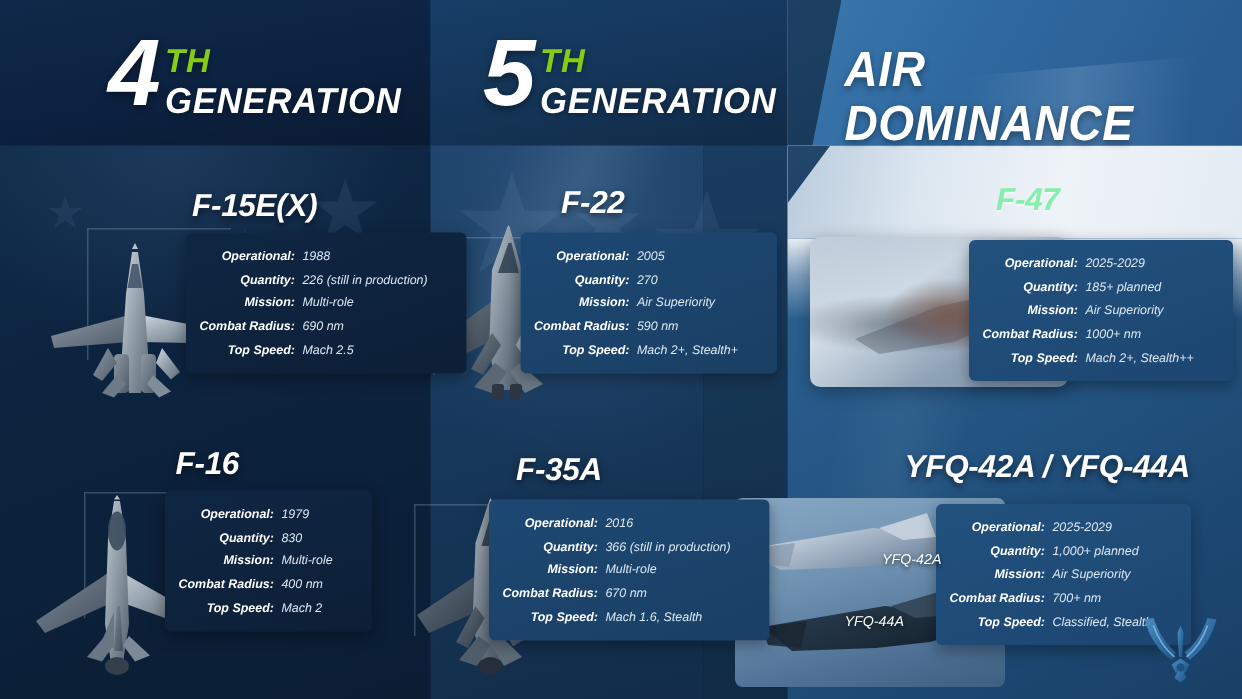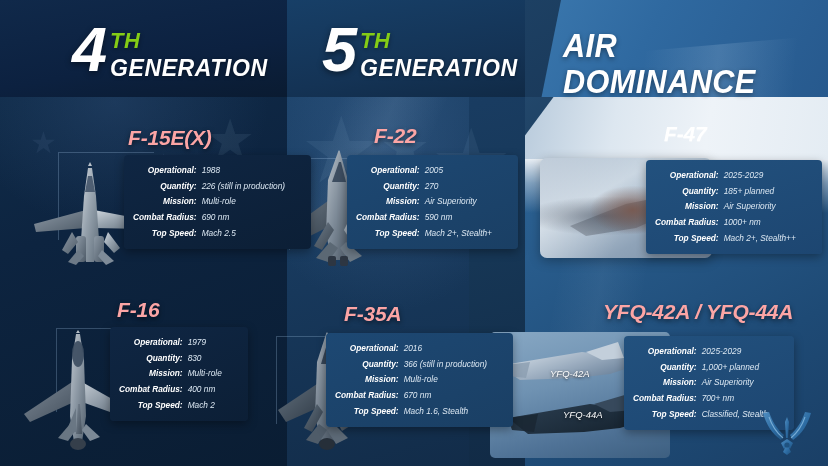--- a/index.html
+++ b/index.html
@@ -150,26 +150,26 @@
     position: absolute; left: 525px; top: 159px; right: 0; height: 54px;
     background: linear-gradient(180deg, #e8eef4 0%, rgba(199,214,229,.55) 45%, rgba(40,85,130,0) 100%);
     z-index: 3;
   }
 
   
   .cell { position: absolute; z-index: 10; }
 
   .plane-title {
     font-size: 21px; font-weight: bold; font-style: italic;
-    color: #fca5a5; letter-spacing: -.2px;
+    color: #ffffff; letter-spacing: -.2px;
     text-shadow: 0 2px 5px rgba(0,0,0,.55);
     white-space: nowrap;
   }
   .plane-title.dark {
-    color: #ffffff;
+    color: #86efac;
     text-shadow: 0 1px 1px rgba(255,255,255,.5);
   }
 
   
   .spec {
     border-radius: 4px;
     padding: 9px 26px 9px 9px;
     display: grid;
     grid-template-columns: auto auto;
     row-gap: 2px;
@@ -543,21 +543,21 @@
       <path d="M8 34 L92 20 L126 24 L150 32 L120 42 L86 46 L30 48 Z" fill="url(#gYfq)"></path>
       <path d="M96 20 L128 10 L134 26 L112 28 Z" fill="#c3cfdb"></path>
       <path d="M8 34 L40 30 L36 46 L14 44 Z" fill="#8b9db0" opacity=".8"></path>
 
       <path d="M18 86 L100 72 L136 76 L164 86 L130 96 L94 100 L38 102 Z" fill="url(#gYfq2)"></path>
       <path d="M104 72 L138 62 L144 78 L120 80 Z" fill="#37495c"></path>
       <path d="M18 86 L48 82 L44 100 L22 98 Z" fill="#1a2733" opacity=".85"></path>
     </svg>
   </div>
 
-  <div class="yfq-label" style="left:550px; top:368px;">YFQ-42A</div>
+  <div class="yfq-label" style="left:588px; top:368px;">YFQ-42A</div>
   <div class="yfq-label" style="left:563px; top:409px;">YFQ-44A</div>
 
   <div class="cell spec right" style="left:624px; top:336px;">
     <span class="spec-label">Operational:</span>
     <span class="spec-value">2025-2029</span>
     <span class="spec-label">Quantity:</span>
     <span class="spec-value">1,000+ planned</span>
     <span class="spec-label">Mission:</span>
     <span class="spec-value">Air Superiority</span>
     <span class="spec-label">Combat Radius:</span>

